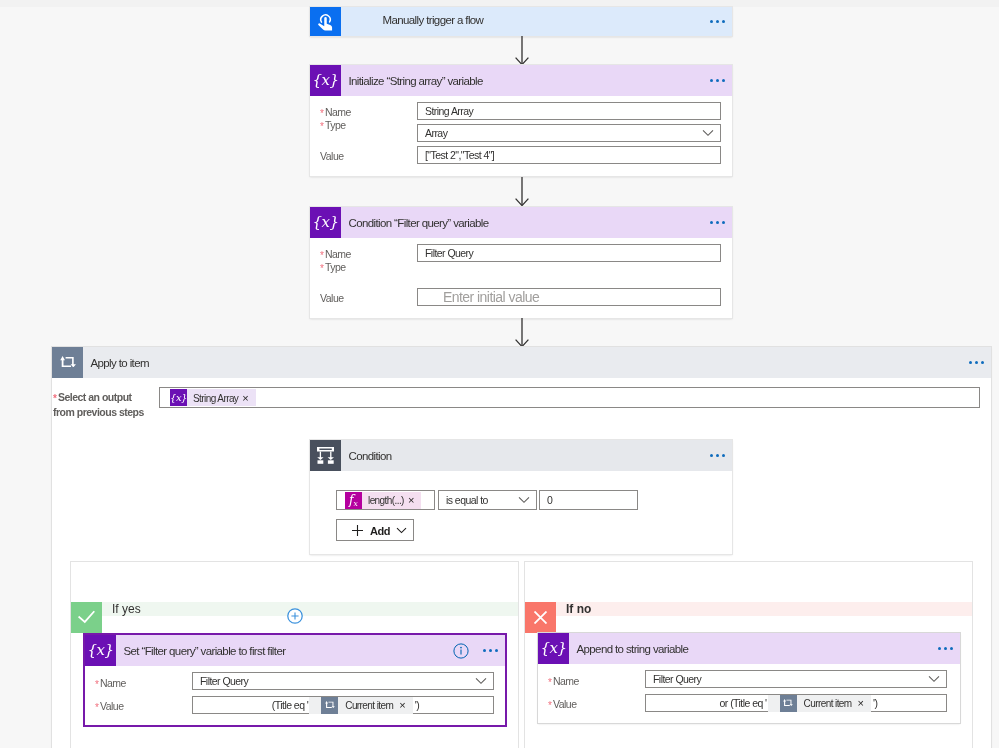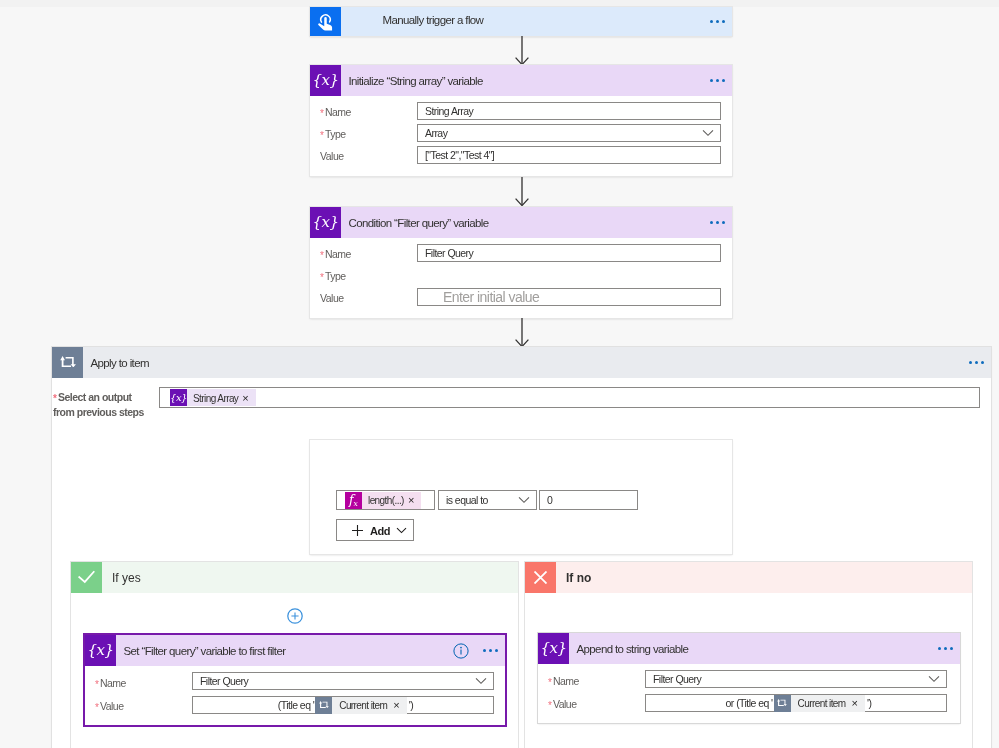--- a/index.html
+++ b/index.html
@@ -56,21 +56,21 @@
   #ic-trigger{background:#0a6ff0;}
 
   .vcard{width:422px;height:111px;left:310px;
     box-shadow:0 0 0 1px #e6e6e6, 0 1px 2px rgba(0,0,0,.16);}
   .vcard .card-hd{background:#e9d8f7;}
   .vico{background:#6b10b4;}
   #c-init1{top:65px;}
   #c-init2{top:207px;}
   .vcard .frow{position:absolute;left:10px;height:18px;}
   .vcard .r1{top:37px;}
-  .vcard .r2{top:59px;justify-content:flex-end;}
+  .vcard .r2{top:50px;justify-content:flex-end;}
   .vcard .r3{top:81px;}
   .vcard .fctl{left:107px;width:304px;}
   .vcard .i1{top:37px;}
   .vcard .i2{top:59px;}
   .vcard .i3{top:81px;}
 
   
   #c-foreach{left:52px;top:347px;width:939px;height:401px;
     box-shadow:0 0 0 1px #e1e1e1, 0 1px 2px rgba(0,0,0,.14);}
   #foreach-hd{background:#e9ebef;}
@@ -90,21 +90,21 @@
   #cond-add{position:absolute;left:26px;top:79px;width:78px;height:22px;
     border:1px solid #8a8886;background:#fff;box-sizing:border-box;
     display:flex;align-items:center;gap:0;}
   #cond-add .plus{margin-left:14px;line-height:0;}
   #cond-add .addtxt{font-size:11px;font-weight:bold;color:#201f1e;margin-left:6px;letter-spacing:-.4px;position:relative;top:.5px;}
   #cond-add .chev2{margin-left:6px;line-height:0;}
 
   
   .branch{position:absolute;background:#fff;box-sizing:border-box;
     box-shadow:0 0 0 1px #e3e3e3;}
-  .branch-hd{display:flex;align-items:center;height:31px;}
+  .branch-hd{display:flex;height:14px;margin-top:40px;}
   .branch-ico{width:31px;height:31px;flex:0 0 31px;display:flex;align-items:center;justify-content:center;}
   .branch-lab{margin-left:10px;font-size:12px;color:#323130;}
   #b-yes{left:71px;top:562px;width:447px;height:186px;}
   #yes-hd{background:#eff7f0;}
   #ic-yes{background:#7bd08a;}
   #b-no{left:525px;top:562px;width:447px;height:186px;}
   #no-hd{background:#fdeeed;font-weight:bold;}
   #ic-no{background:#f9766a;}
   .addbtn{position:absolute;left:216px;top:46px;width:16px;height:16px;line-height:0;}
 
@@ -121,21 +121,21 @@
   #c-noact{left:538px;top:633px;box-shadow:0 0 0 1px #d8d8d8, 0 1px 2px rgba(0,0,0,.13);}
   .infoico{line-height:0;margin-right:14px;}
 
   
   .tico-var{background:#6b10b4;}
   .tico-fx{background:#b4009e;}
   .tico-loop{background:#6e7f96;}
   .varicon.sm{font-size:10px;}
   .token{background:#ece2f6;}
   #cond-left .token{background:#f4dff0;}
-  .j2 .token{background:#eff0f1;}
+  .j2 .token{background:#eff0f1;padding-left:12px;}
   .j2 .pre{padding-left:5px;padding-right:1px;}
   .j2 .post{padding-left:2px;}
   .j2 .tlab{padding:0 6px 0 7px;}
 </style>
 </head>
 <body>
 
 <div class="topband"></div>
 
 <div class="card" id="c-trigger">
@@ -269,20 +269,39 @@
       <span class="tico tico-var">
           <span class="varicon sm">{x}</span>
         </span>
       <span class="tlab">String Array</span>
       <span class="tx">×</span>
     </span>
   </div>
 </div>
 
 <div class="card" id="c-cond">
+  <div class="card-hd" id="cond-hd">
+    <span class="hd-icon" id="ic-cond">
+      <svg width="17.2" height="16.8" viewBox="0 0 17.2 16.8" aria-hidden="true">
+        <path fill="#ffffff" fill-rule="evenodd" d="M0 0 H17.2 V4.6 H0 Z M2.4 1.6 H14.8 V3.0 H2.4 Z"></path>
+        <path fill="#ffffff" d="M2.75 4.6 H4.05 V10.3 H6.6 L3.4 12.9 L0.2 10.3 H2.75 Z"></path>
+        <path fill="#ffffff" d="M13.15 4.6 H14.45 V10.3 H17.0 L13.8 12.9 L10.6 10.3 H13.15 Z"></path>
+        <rect x="0.5" y="13.3" width="5.8" height="3.5" fill="#ffffff"></rect>
+        <rect x="10.9" y="13.3" width="5.8" height="3.5" fill="#ffffff"></rect>
+      </svg>
+    </span>
+    <span class="hd-title">Condition</span>
+    <span class="hd-right">
+      <span class="dots">
+          <i></i>
+          <i></i>
+          <i></i>
+        </span>
+    </span>
+  </div>
   <div class="fctl" id="cond-left">
     <span class="token">
       <span class="tico tico-fx">
           <svg width="14" height="15" viewBox="0 0 14 15">
             <text x="2.0" y="11.4" font-family="DejaVu Serif, serif" font-style="italic" font-size="12.5" fill="#fff">f</text>
             <text x="6.4" y="12.6" font-family="DejaVu Serif, serif" font-style="italic" font-size="7.5" fill="#fff">x</text>
           </svg>
         </span>
       <span class="tlab">length(...)</span>
       <span class="tx">×</span>

